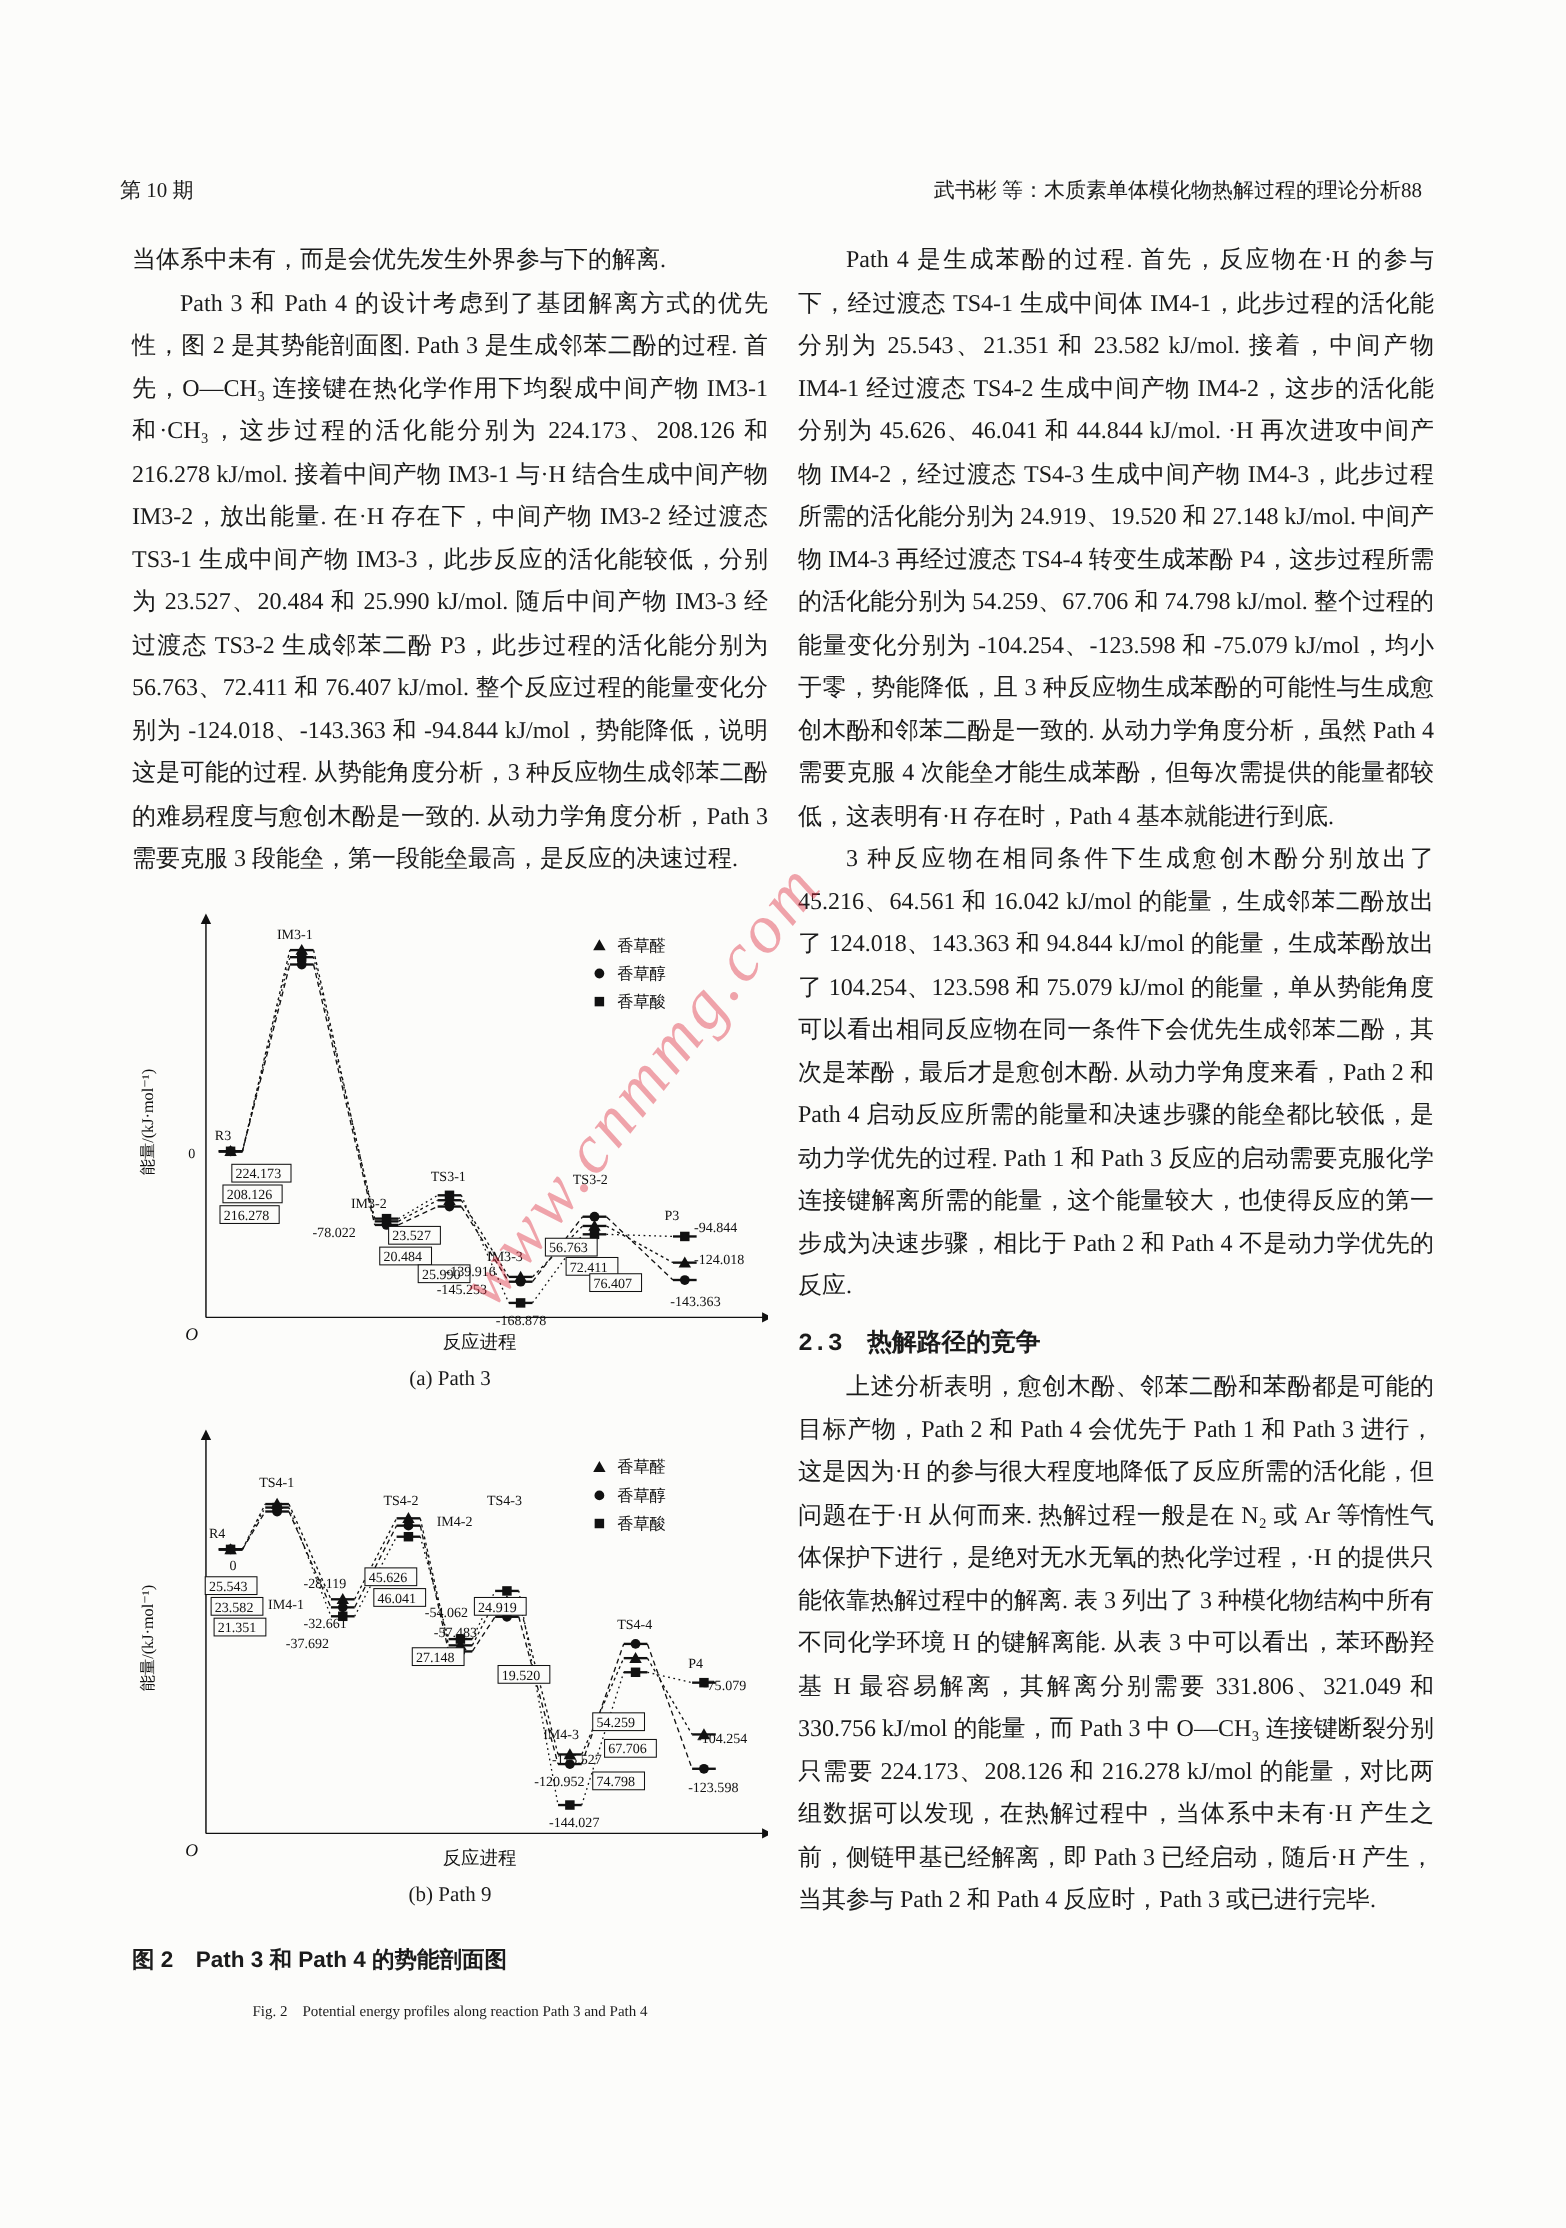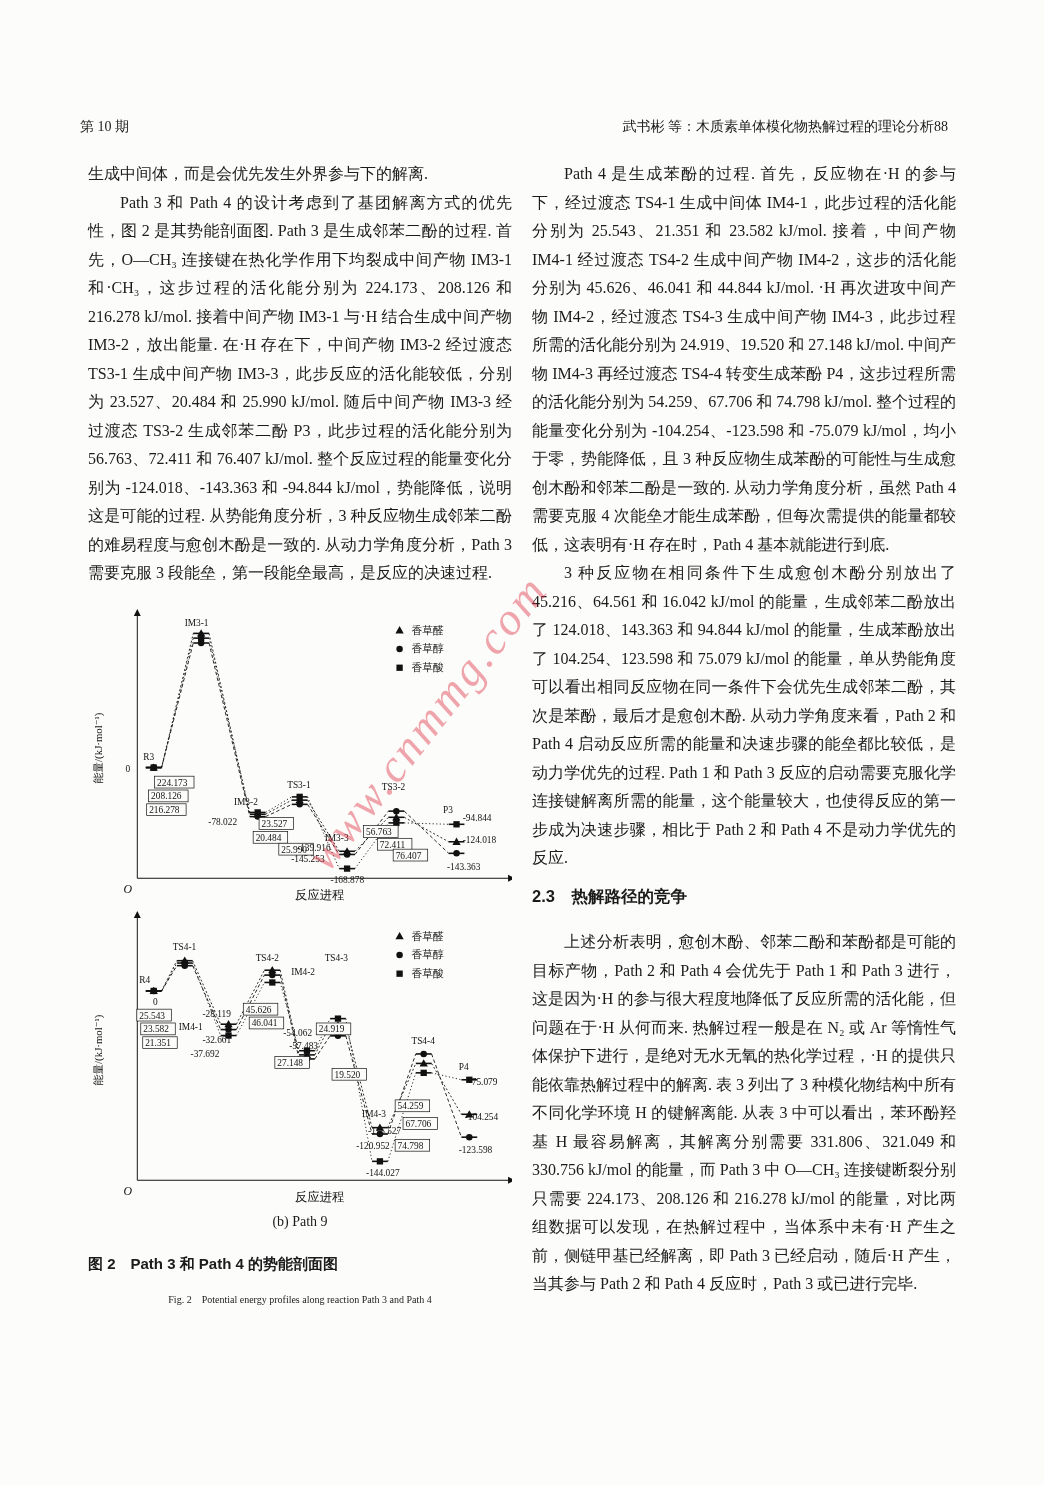--- a/index.html
+++ b/index.html
@@ -5,22 +5,22 @@
   html,body{margin:0;padding:0;background:#d8d8d8;}
   .page{width:1044px;height:1485px;background:#fcfcfa;position:relative;margin:0 auto;
         font-family:"Liberation Serif","DejaVu Serif",serif;color:#1b1b1b;overflow:hidden;}
   .header{position:absolute;top:118px;left:80px;width:868px;display:flex;justify-content:space-between;
           align-items:baseline;font-size:14px;}
   .htitle{flex:1;text-align:right;}
   .cols{position:absolute;top:160px;left:88px;width:868px;display:flex;gap:20px;}
   .col{width:424px;font-size:16px;line-height:28.5px;text-align:justify;}
   .para{margin:0;text-indent:2em;}
   .noindent{text-indent:0;}
-  .h23{font-family:Liberation Sans, sans-serif;font-weight:bold;font-size:16.5px;
-       margin:9px 0 18px;text-indent:0;}
+  .h23{font-family:Liberation Mono, monospace;font-weight:bold;font-size:16.5px;
+       margin:9px 0 1px;text-indent:0;}
   .fig{margin:16px 0 0 0;}
   .fig svg{display:block;margin:0 auto;}
   svg text{fill:#111;font-family:"Liberation Serif","DejaVu Serif",serif;}
   .sub{text-align:center;font-size:14px;margin:0 0 14px 0;}
   .capcn{text-align:left;font-weight:bold;font-size:15px;margin-top:8px;
          font-family:"Liberation Sans","DejaVu Sans",sans-serif;}
   .capen{text-align:center;font-size:10px;margin-top:7px;}
   .watermark{position:absolute;left:295px;top:848px;transform:rotate(-52deg);transform-origin:0 0;
              font-size:46px;letter-spacing:3px;color:rgba(222,40,60,0.42);white-space:nowrap;z-index:5;
              font-family:"Liberation Serif",serif;font-style:italic;}
@@ -34,21 +34,21 @@
 
   <div class="header">
     <span>第 10 期</span>
     <span class="htitle">武书彬 等：木质素单体模化物热解过程的理论分析</span>
     <span>88</span>
   </div>
 
   <div class="cols">
 
     <div class="col">
-      <p class="para noindent">生成中间体，而是会优先发生外界参与下的解离.</p>
+      <p class="para noindent">当体系中未有，而是会优先发生外界参与下的解离.</p>
       <p class="para">Path 3 和 Path 4 的设计考虑到了基团解离方式的优先性，图 2 是其势能剖面图. Path 3 是生成邻苯二酚的过程. 首先，O—CH₃ 连接键在热化学作用下均裂成中间产物 IM3-1 和·CH₃，这步过程的活化能分别为 224.173、208.126 和 216.278 kJ/mol. 接着中间产物 IM3-1 与·H 结合生成中间产物 IM3-2，放出能量. 在·H 存在下，中间产物 IM3-2 经过渡态 TS3-1 生成中间产物 IM3-3，此步反应的活化能较低，分别为 23.527、20.484 和 25.990 kJ/mol. 随后中间产物 IM3-3 经过渡态 TS3-2 生成邻苯二酚 P3，此步过程的活化能分别为 56.763、72.411 和 76.407 kJ/mol. 整个反应过程的能量变化分别为 -124.018、-143.363 和 -94.844 kJ/mol，势能降低，说明这是可能的过程. 从势能角度分析，3 种反应物生成邻苯二酚的难易程度与愈创木酚是一致的. 从动力学角度分析，Path 3 需要克服 3 段能垒，第一段能垒最高，是反应的决速过程.</p>
 
       <figure class="fig">
         <svg id="chart-a" viewBox="0 0 430 306" width="424" height="302">
             <line x1="50" y1="278" x2="50" y2="10" stroke="#111" stroke-width="1"></line>
             <path d="M46.5 12L50 5L53.5 12Z" fill="#111"></path>
             <line x1="50" y1="278" x2="428" y2="278" stroke="#111" stroke-width="1"></line>
             <path d="M426 274.5L433 278L426 281.5Z" fill="#111"></path>
             <text x="36" y="293" font-size="12" font-style="italic">O</text>
             <text x="235" y="299" font-size="12.5" text-anchor="middle">反应进程</text>
@@ -146,20 +146,21 @@
             <text x="282" y="234" font-size="9.5">56.763</text>
             <rect x="293.5" y="237.5" width="35" height="12" fill="#fcfcfa" stroke="#111" stroke-width="0.7"></rect>
             <text x="296" y="247" font-size="9.5">72.411</text>
             <rect x="309.5" y="248.5" width="35" height="12" fill="#fcfcfa" stroke="#111" stroke-width="0.7"></rect>
             <text x="312" y="258" font-size="9.5">76.407</text>
             <text x="360" y="212" font-size="9.5">P3</text>
             <text x="380" y="220" font-size="9.5">-94.844</text>
             <text x="380" y="242" font-size="9.5">-124.018</text>
             <text x="364" y="270" font-size="9.5">-143.363</text>
           </svg>
+        <div class="sub">(a) Path 3</div>
 
         <svg id="chart-b" viewBox="0 0 430 306" width="424" height="302">
             <line x1="50" y1="278" x2="50" y2="10" stroke="#111" stroke-width="1"></line>
             <path d="M46.5 12L50 5L53.5 12Z" fill="#111"></path>
             <line x1="50" y1="278" x2="428" y2="278" stroke="#111" stroke-width="1"></line>
             <path d="M426 274.5L433 278L426 281.5Z" fill="#111"></path>
             <text x="36" y="293" font-size="12" font-style="italic">O</text>
             <text x="235" y="299" font-size="12.5" text-anchor="middle">反应进程</text>
             <text x="14" y="146" font-size="11" text-anchor="middle" transform="rotate(-90 14 146)">能量/(kJ·mol⁻¹)</text>
             <line x1="58.650000000000006" y1="86" x2="74.65" y2="86" stroke="#111" stroke-width="1.6"></line>

